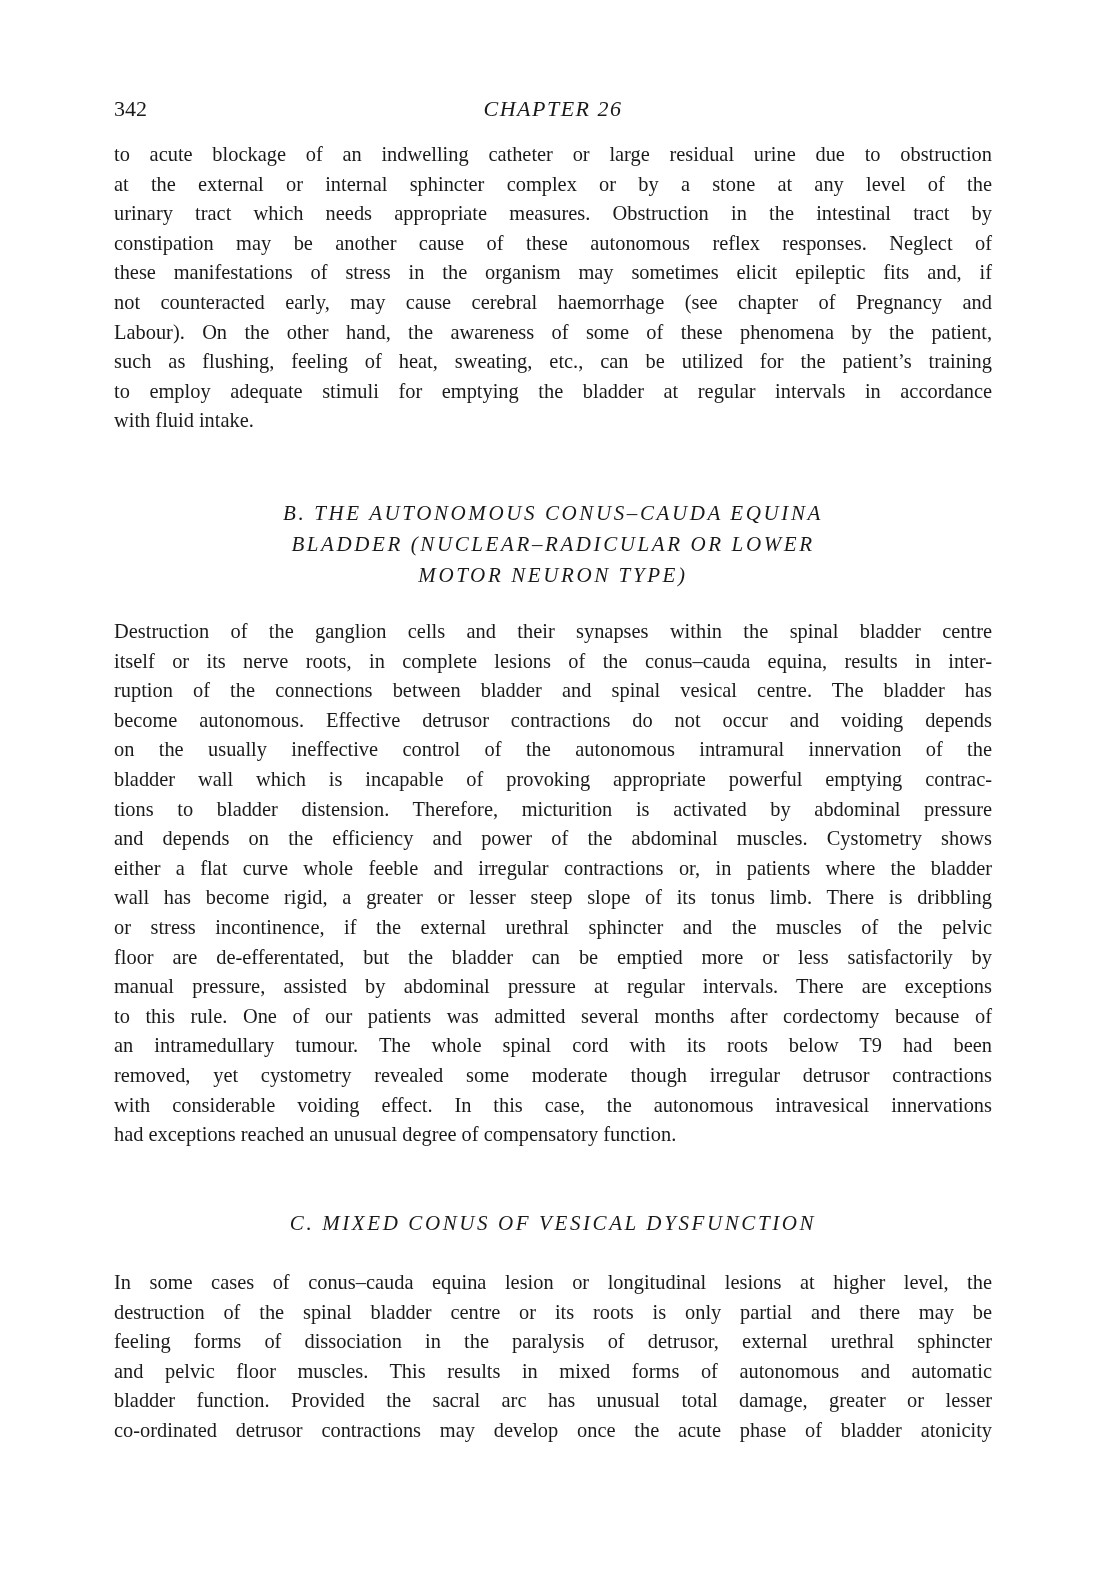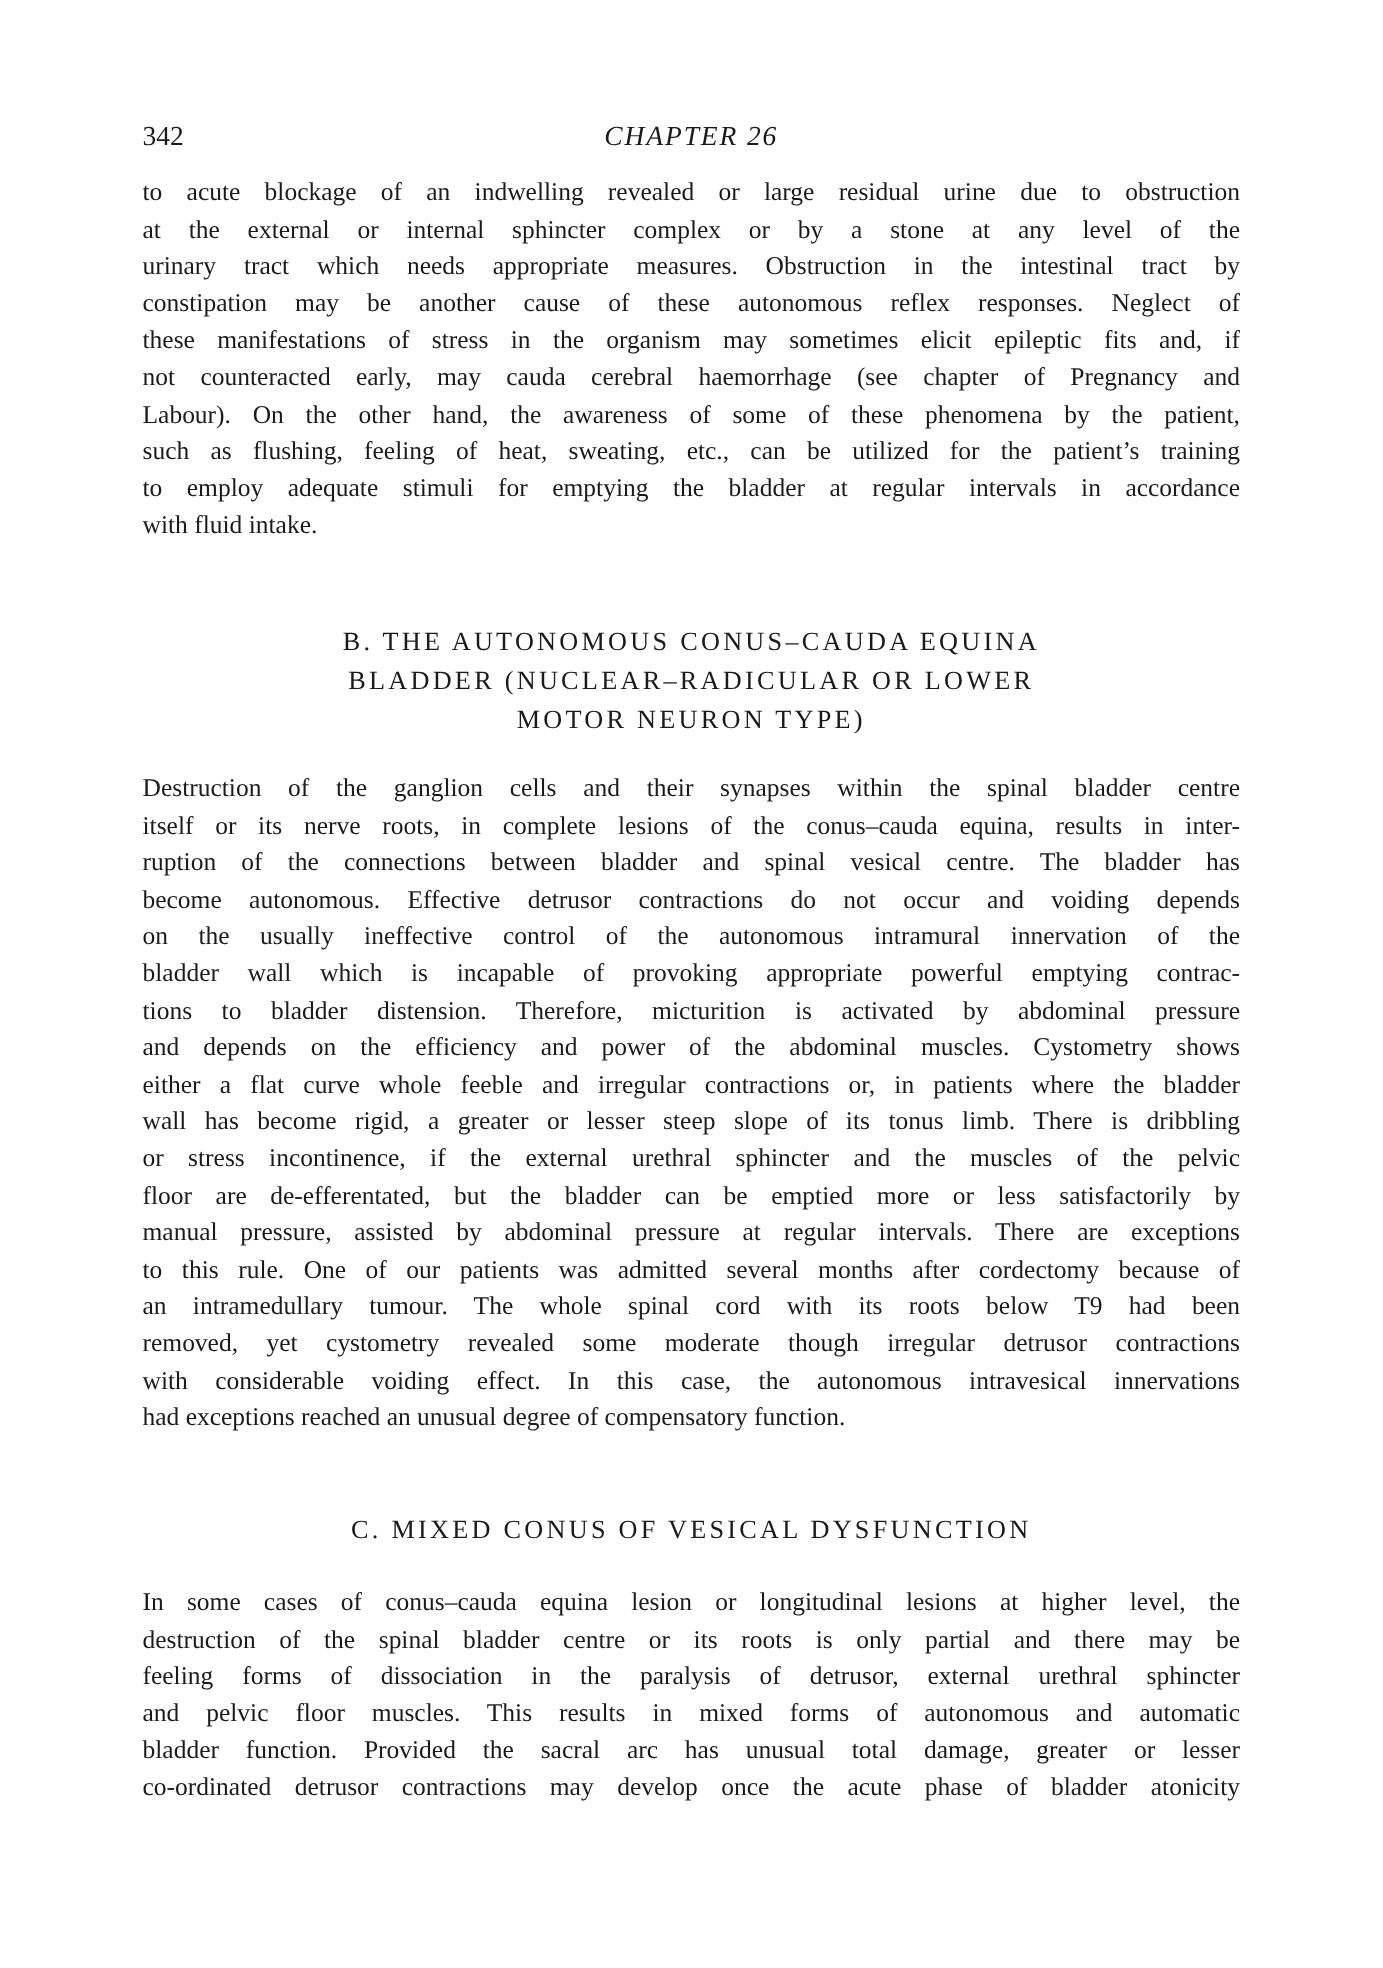--- a/index.html
+++ b/index.html
@@ -13,41 +13,41 @@
   .page-number { position: absolute; left: 0; top: 0; }
   .chapter-title { position: absolute; left: 0; width: 100%; text-align: center; top: 0; letter-spacing: 1.5px; font-style: italic; }
   .para { position: absolute; left: 0; width: 878px; margin: 0; }
   .line {
     display: block; height: 29.6px; line-height: 29.6px; font-size: 20.4px;
     text-align: justify; text-align-last: justify; white-space: nowrap;
   }
   .line.last { text-align-last: left; }
   .heading {
     position: absolute; left: 0; width: 878px; text-align: center; margin: 0;
-    font-weight: normal; font-size: 21px; letter-spacing: 2.6px;
+    font-weight: normal; font-size: 21px; letter-spacing: 2.6px; font-style: italic;
   }
   .heading .hline { display: block; height: 31px; line-height: 31px; }
 </style>
 </head>
 <body>
 
 <div class="page">
 
   <div class="running-head">
     <span class="page-number">342</span>
     <span class="chapter-title">CHAPTER 26</span>
   </div>
 
   <p class="para" style="top:140px">
-    <span class="line">to acute blockage of an indwelling revealed or large residual urine due to obstruction</span>
+    <span class="line">to acute blockage of an indwelling catheter or large residual urine due to obstruction</span>
     <span class="line">at the external or internal sphincter complex or by a stone at any level of the</span>
     <span class="line">urinary tract which needs appropriate measures. Obstruction in the intestinal tract by</span>
     <span class="line">constipation may be another cause of these autonomous reflex responses. Neglect of</span>
     <span class="line">these manifestations of stress in the organism may sometimes elicit epileptic fits and, if</span>
-    <span class="line">not counteracted early, may cauda cerebral haemorrhage (see chapter of Pregnancy and</span>
+    <span class="line">not counteracted early, may cause cerebral haemorrhage (see chapter of Pregnancy and</span>
     <span class="line">Labour). On the other hand, the awareness of some of these phenomena by the patient,</span>
     <span class="line">such as flushing, feeling of heat, sweating, etc., can be utilized for the patient’s training</span>
     <span class="line">to employ adequate stimuli for emptying the bladder at regular intervals in accordance</span>
     <span class="line last">with fluid intake.</span>
   </p>
 
   <h2 class="heading" style="top:498px">
     <span class="hline">B. THE AUTONOMOUS CONUS–CAUDA EQUINA</span>
     <span class="hline">BLADDER (NUCLEAR–RADICULAR OR LOWER</span>
     <span class="hline">MOTOR NEURON TYPE)</span>

